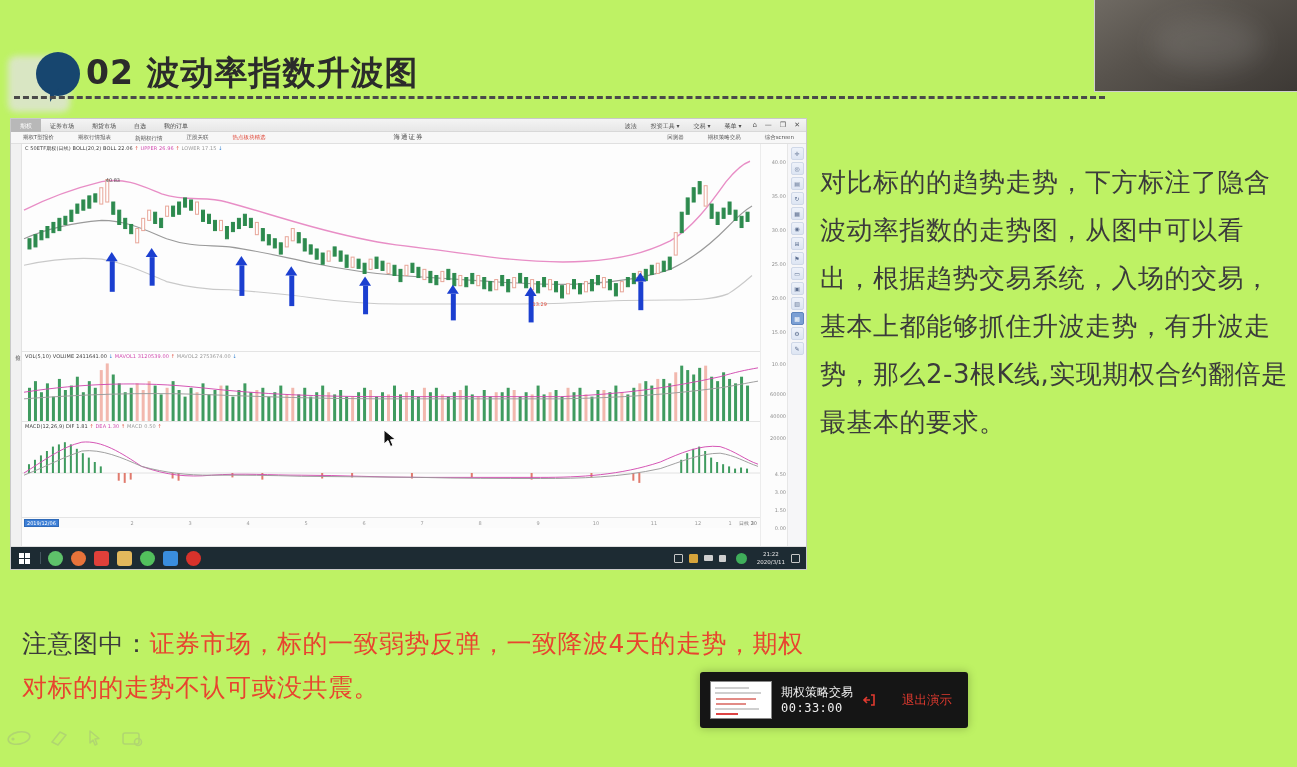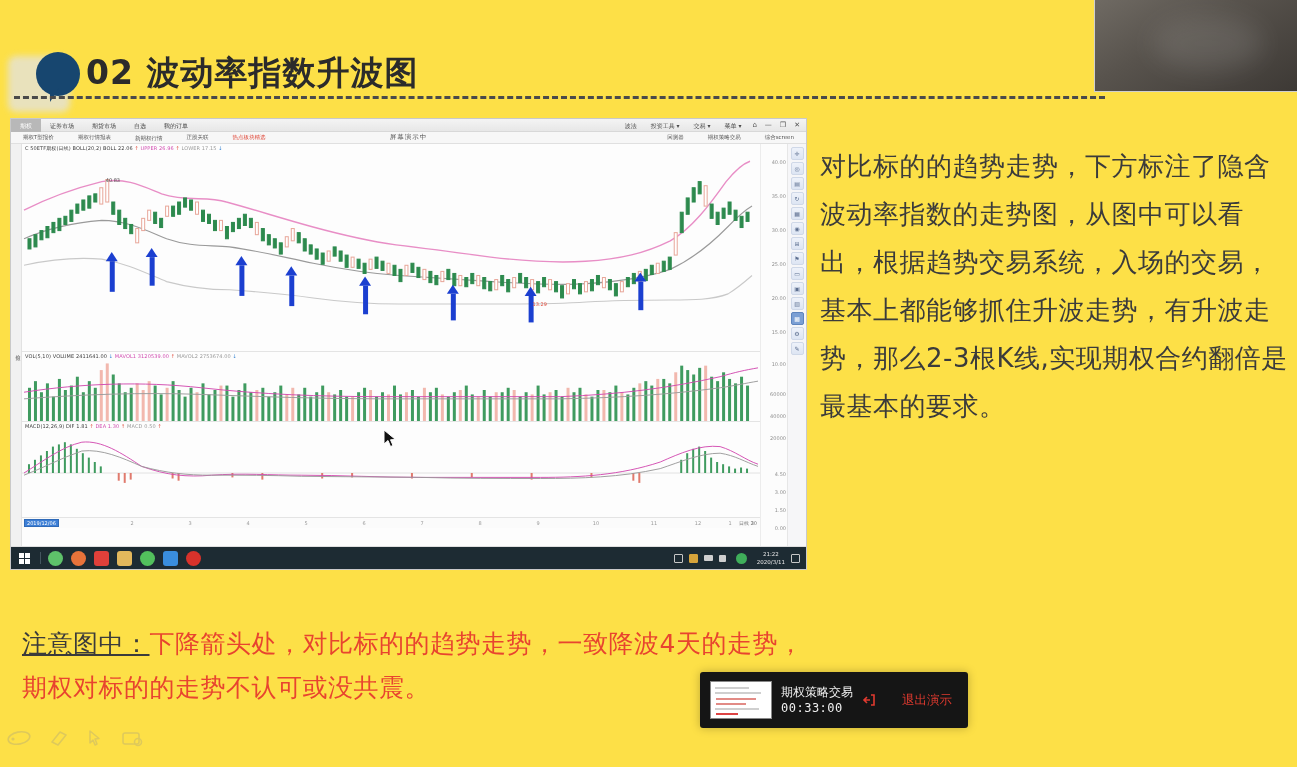--- a/index.html
+++ b/index.html
@@ -2,21 +2,21 @@
 <html><head>
 <meta charset="utf-8">
 <style>
   * { box-sizing: border-box; margin: 0; padding: 0; }
   html, body {
     width: 1297px; height: 767px;
     background: #f2f2f2;
     font-family: "Liberation Sans", "DejaVu Sans", sans-serif;
     overflow: hidden;
   }
-  #page { position: relative; width: 1297px; height: 767px; background: #fde047; }
+  #page { position: relative; width: 1297px; height: 767px; background: #bef264; }
 
   
   .hdr { position: absolute; left: 0; top: 18px; width: 810px; height: 85px; }
   .hdr-bullet {
     position: absolute; left: 36px; top: 34px;
     width: 44px; height: 44px; border-radius: 50%;
     background: #17466f;
   }
   .hdr-bullet-tail {
     position: absolute; left: 50px; top: 70px;
@@ -46,31 +46,31 @@
     background: linear-gradient(150deg,#6f6a63 0%,#58534d 40%,#3d3935 100%);
     border-left: 1px solid #cfcfcf; border-bottom: 1px solid #cfcfcf;
   }
   .webcam-glow {
     position: absolute; left: 28%; top: 18%; width: 55%; height: 60%;
     border-radius: 50%; background: rgba(255,255,255,.10); filter: blur(12px);
   }
 
   
   .para {
-    position: absolute; left: 820px; top: 142px; width: 468px;
+    position: absolute; left: 820px; top: 158px; width: 468px;
     font-size: 26px; line-height: 48px; color: #3b3b3b;
     font-family: "DejaVu Sans", "Liberation Sans", sans-serif;
     letter-spacing: .5px;
   }
 
   
   .note { position: absolute; left: 22px; top: 622px; width: 790px;
           font-size: 25px; line-height: 44px; letter-spacing: .5px;
           font-family: "DejaVu Sans", "Liberation Sans", sans-serif; }
-  .note-label { color: #3b3b3b; text-decoration: underline; }
+  .note-label { color: #3b3b3b; }
   .note-red { color: #e8442f; }
 
   
   .wm {
     position: absolute; left: 1098px; top: 692px;
     font-size: 27px; font-weight: bold; font-style: italic;
     color: #1d1d1d; letter-spacing: -.5px;
     font-family: "DejaVu Sans", "Liberation Sans", sans-serif;
     text-shadow: 0 0 7px #ffffff, 0 0 12px #ffffff;
   }
@@ -240,21 +240,21 @@
         <div class="wbtn">✕</div>
       </div>
     </div>
 
     <div class="app-sub">
       <div class="si">期权T型报价</div>
       <div class="si">期权行情报表</div>
       <div class="si">新ุ期权行情</div>
       <div class="si">正股关联</div>
       <div class="si red">热点板块精选</div>
-      <div class="brand">屏幕演示中</div>
+      <div class="brand">海通证券</div>
       <div class="si" style="margin-left:auto">回测器</div>
       <div class="si">期权策略交易</div>
       <div class="si">综合screen</div>
     </div>
 
     <div class="app-body">
 
       <div class="app-rail">
         <div class="rail-item">报价</div>
 
@@ -777,21 +777,21 @@
     </div>
 
     <svg class="cursor" width="14" height="20" viewBox="0 0 14 20">
       <path d="M1,1 L1,15 L5,11.5 L7.5,17.5 L10,16.5 L7.5,10.8 L12.5,10.5 Z" fill="#111" stroke="#fff" stroke-width="1"></path>
     </svg>
   </div>
 
   <div class="para">对比标的的趋势走势，下方标注了隐含波动率指数的走势图，从图中可以看出，根据趋势交易系统，入场的交易，基本上都能够抓住升波走势，有升波走势，那么2-3根K线,实现期权合约翻倍是最基本的要求。</div>
 
   <div class="note">
-    <span class="note-label">注意图中：</span><span class="note-red">下降箭头处，对比标的的趋势走势，一致降波4天的走势，期权对标的的走势不认可或没共震。</span>
+    <span class="note-label">注意图中：</span><span class="note-red">证券市场，标的一致弱势反弹，一致降波4天的走势，期权对标的的走势不认可或没共震。</span>
   </div>
 
   <div class="share">
     <div class="share-thumb">
       <div class="l" style="top:5px;width:34px"></div>
       <div class="l" style="top:10px;width:46px"></div>
       <div class="r" style="top:16px;width:40px"></div>
       <div class="r" style="top:21px;width:30px"></div>
       <div class="l" style="top:26px;width:44px"></div>
       <div class="r" style="top:31px;width:22px;background:#d44"></div>

